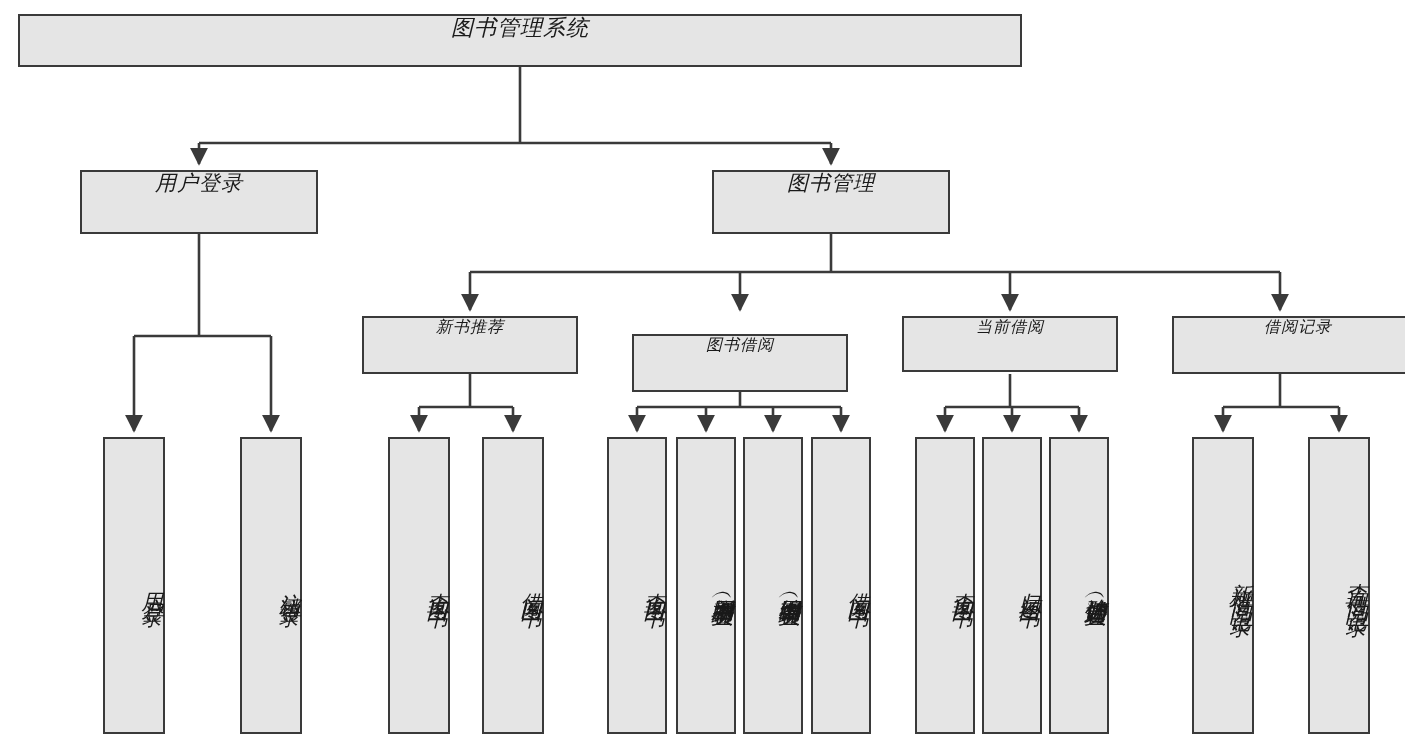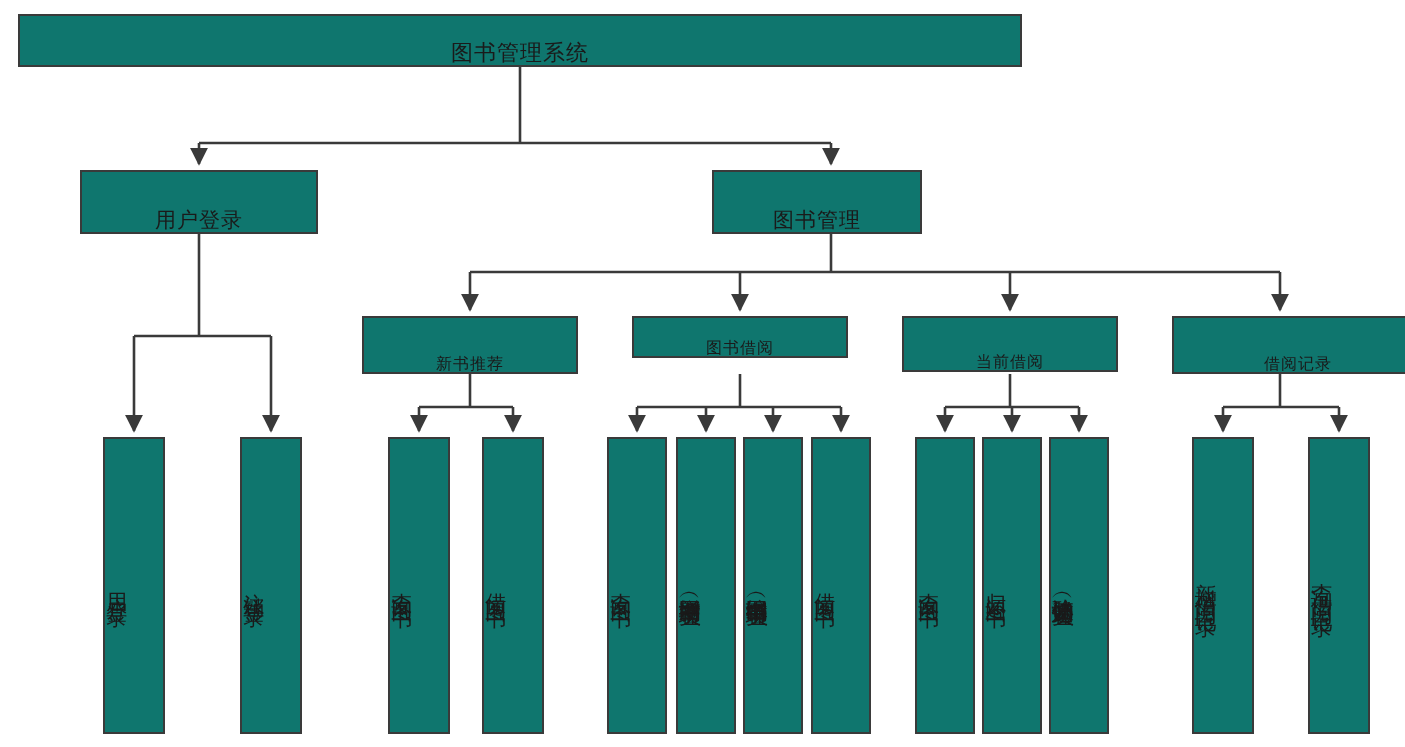--- a/index.html
+++ b/index.html
@@ -22,26 +22,27 @@
     left: 0;
     top: 0;
     width: 1405px;
     height: 747px;
     pointer-events: none;
   }
   .node {
     position: absolute;
     box-sizing: border-box;
     border: 2px solid #3a3a3a;
-    background: #0f766e;
+    background: #e5e5e5;
     display: flex;
-    align-items: flex-end;
+    align-items: flex-start;
     justify-content: center;
     color: #1a1a1a;
     line-height: 1.08;
+    font-style: italic;
   }
   .node.root {
     font-size: 22px;
     letter-spacing: 1px;
   }
   .node.level1 {
     font-size: 21px;
     letter-spacing: 1px;
   }
   .node.level2 {
@@ -123,28 +124,28 @@
     </g>
   </svg>
 
   <div class="node root" id="node-root" style="left: 18px; top: 14px; width: 1004px; height: 53px;">
     <span>图书管理系统</span>
   </div>
 
   <div class="node level1" id="node-l1-0" style="left: 80px; top: 170px; width: 238px; height: 64px;">
     <span>用户登录</span>
   </div>
-  <div class="node level1" id="node-l1-1" style="left: 712px; top: 170px; width: 210px; height: 64px;">
+  <div class="node level1" id="node-l1-1" style="left: 712px; top: 170px; width: 238px; height: 64px;">
     <span>图书管理</span>
   </div>
 
   <div class="node level2" id="node-l2-0" style="left: 362px; top: 316px; width: 216px; height: 58px;">
     <span>新书推荐</span>
   </div>
-  <div class="node level2" id="node-l2-1" style="left: 632px; top: 316px; width: 216px; height: 42px;">
+  <div class="node level2" id="node-l2-1" style="left: 632px; top: 334px; width: 216px; height: 58px;">
     <span>图书借阅</span>
   </div>
   <div class="node level2" id="node-l2-2" style="left: 902px; top: 316px; width: 216px; height: 56px;">
     <span>当前借阅</span>
   </div>
   <div class="node level2" id="node-l2-3" style="left: 1172px; top: 316px; width: 252px; height: 58px;">
     <span>借阅记录</span>
   </div>
 
   <div class="node leaf" id="node-leaf-0" style="left: 103px; top: 437px; width: 62px; height: 297px;">

